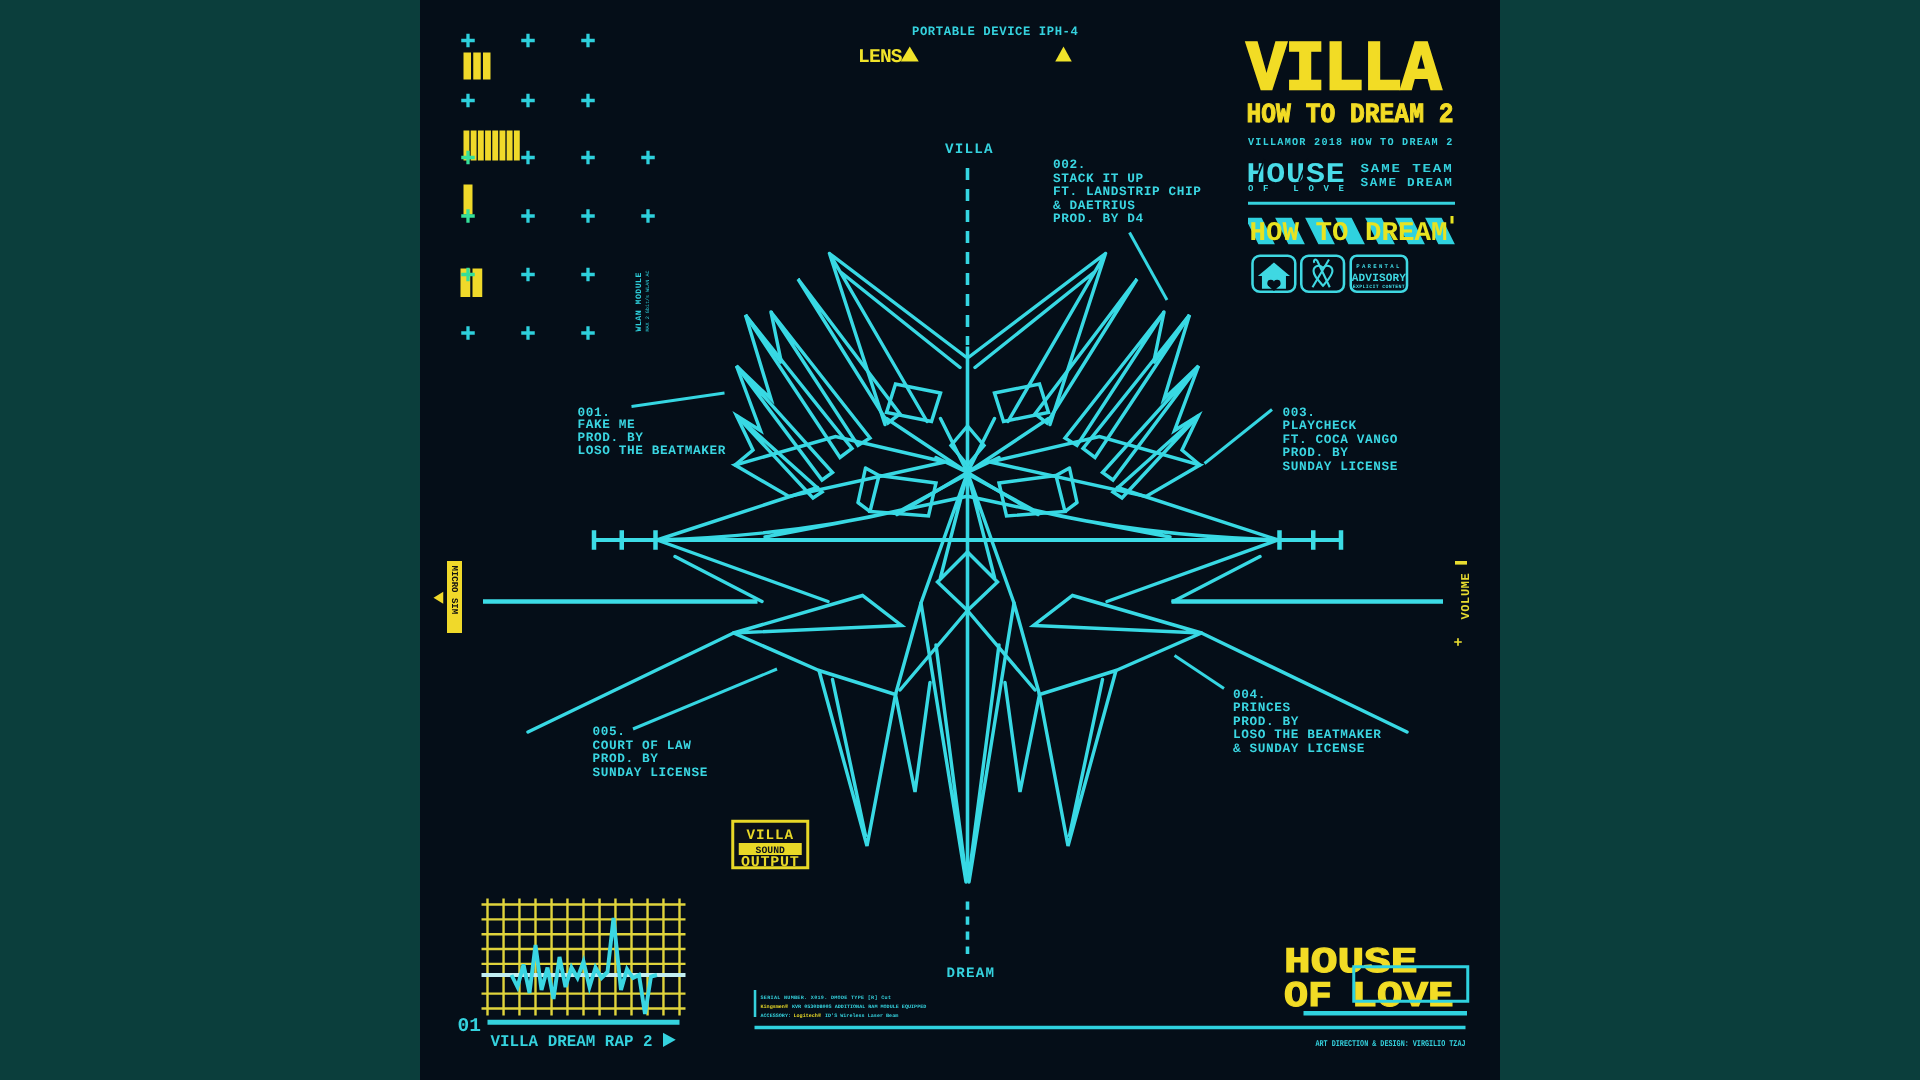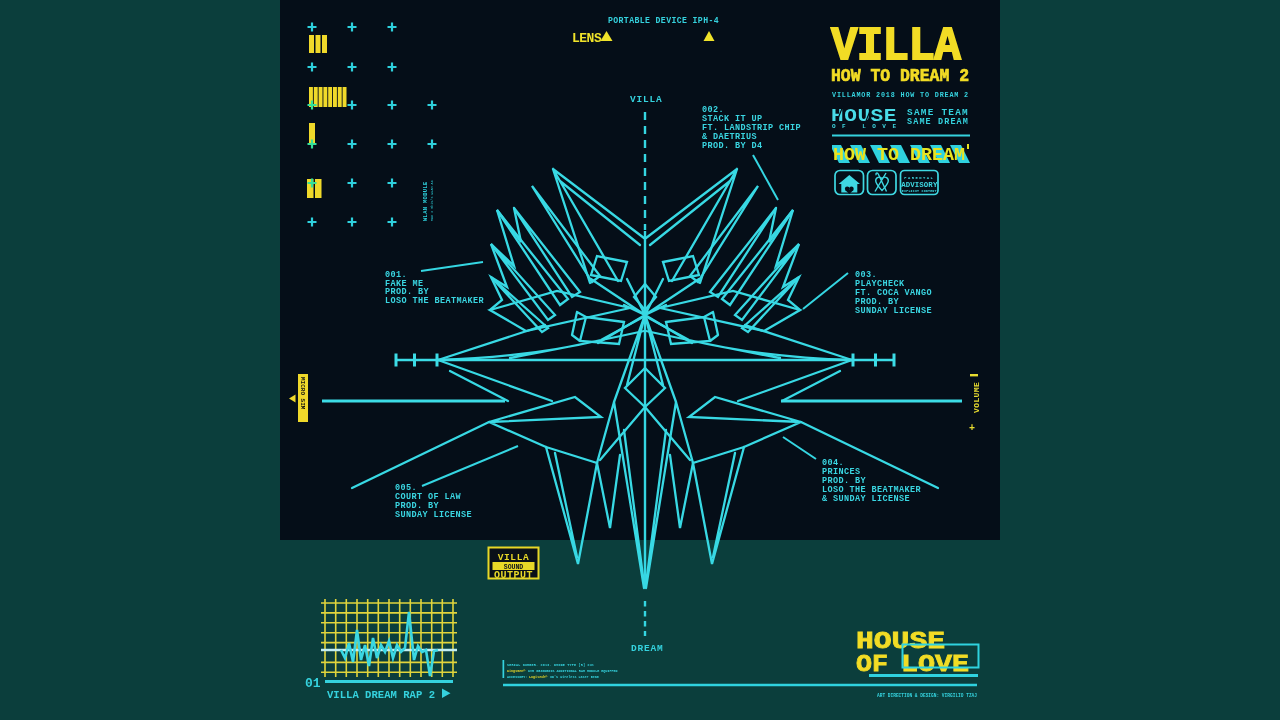--- a/index.html
+++ b/index.html
@@ -1,17 +1,17 @@
 <!DOCTYPE html>
 <html><head>
 <meta charset="utf-8">
 <style>
   html,body{margin:0;padding:0;}
   body{width:1280px;height:720px;overflow:hidden;background:#0b3e3c;font-family:"Liberation Sans",sans-serif;}
-  .cover{position:absolute;left:280px;top:0;width:720px;height:540px;background:#050e18;}
+  .cover{position:absolute;left:280px;top:0;width:720px;height:720px;background:#050e18;}
   svg text{font-family:"Liberation Mono",monospace;}
 </style>
 </head>
 <body>
 
 <div style="position:absolute;left:0;top:0;width:280px;height:720px;background:#0b3e3c;"></div>
 
 <div style="position:absolute;left:1000px;top:0;width:280px;height:720px;background:#0b3e3c;"></div>
 
 <div class="cover">

